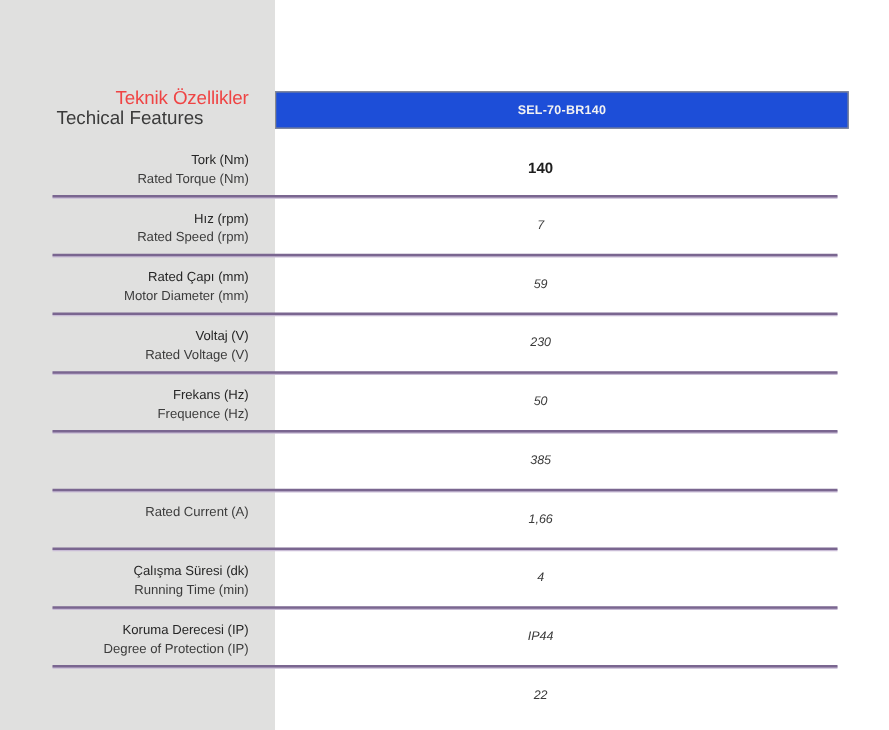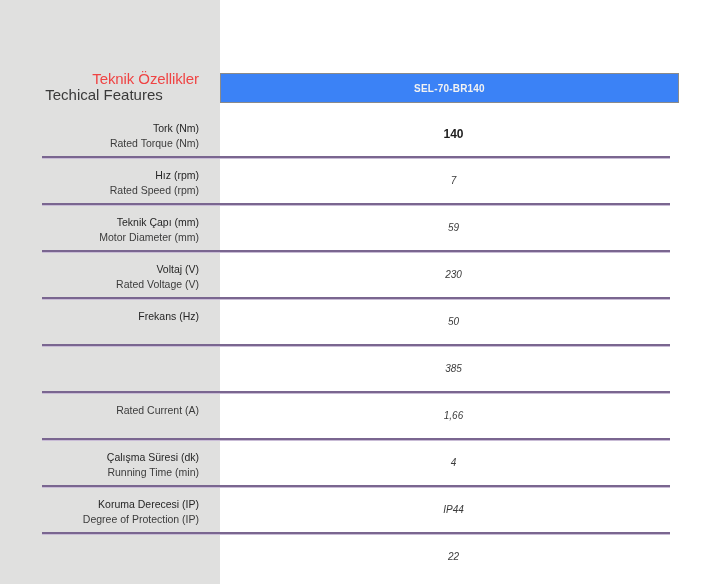--- a/index.html
+++ b/index.html
@@ -18,21 +18,21 @@
     text-align: right; width: 190px;
   }
   .section-title .tr {
     font-size: 15px; font-weight: normal; color: #ef4444; line-height: 16px; letter-spacing: -0.1px;
   }
   .section-title .en {
     font-size: 15px; color: #3a3a3a; line-height: 16px; text-align: center;
   }
   .model-header {
     position: absolute; left: 220px; top: 73px; width: 459px; height: 30px;
-    background: #3b82f6;
+    background: #1d4ed8;
     box-shadow: inset 0 0 0 1px #8a8a8a;
     display: flex; align-items: center; justify-content: center;
     color: #f2f2f2; font-size: 10px; font-weight: bold; letter-spacing: 0.2px;
   }
   .rows { position: absolute; left: 0; top: 111px; width: 711px; }
   .row {
     position: relative; height: 47px;
   }
   .row .line {
     position: absolute; left: 42px; width: 628px; bottom: 0; height: 2px;
@@ -40,21 +40,21 @@
     border-bottom: 0;
     box-shadow: 0 1px 0 #c9bcd6;
   }
   .row .label {
     position: absolute; right: calc(711px - 199px); top: 10px; width: 200px;
     text-align: right;
   }
   .row .label .tr { font-size: 10.5px; font-weight: normal; color: #262626; line-height: 15px; }
   .row .label .en { font-size: 10.5px; color: #3c3c3c; line-height: 15px; }
   .row .value {
-    position: absolute; left: 224px; width: 459px; top: 0; height: 45px;
+    position: absolute; left: 203px; width: 459px; top: 0; height: 45px;
     display: flex; align-items: center; justify-content: center;
     font-size: 10px; font-style: italic; color: #3a3a3a;
   }
   .row .value.primary { font-size: 12px; font-style: normal; font-weight: bold; color: #1e1e1e; }
 </style>
 </head>
 <body>
 
 <div class="left-panel"></div>
 
@@ -77,37 +77,38 @@
   <div class="row">
     <div class="label">
       <div class="tr">Hız (rpm)</div>
       <div class="en">Rated Speed (rpm)</div>
     </div>
     <div class="value">7</div>
     <div class="line"></div>
   </div>
   <div class="row">
     <div class="label">
-      <div class="tr">Teknik Çapı (mm)</div>
+      <div class="tr">Rated Çapı (mm)</div>
       <div class="en">Motor Diameter (mm)</div>
     </div>
     <div class="value">59</div>
     <div class="line"></div>
   </div>
   <div class="row">
     <div class="label">
       <div class="tr">Voltaj (V)</div>
       <div class="en">Rated Voltage (V)</div>
     </div>
     <div class="value">230</div>
     <div class="line"></div>
   </div>
   <div class="row">
     <div class="label">
       <div class="tr">Frekans (Hz)</div>
+      <div class="en">Frequence (Hz)</div>
     </div>
     <div class="value">50</div>
     <div class="line"></div>
   </div>
   <div class="row">
     <div class="value">385</div>
     <div class="line"></div>
   </div>
   <div class="row">
     <div class="label">

